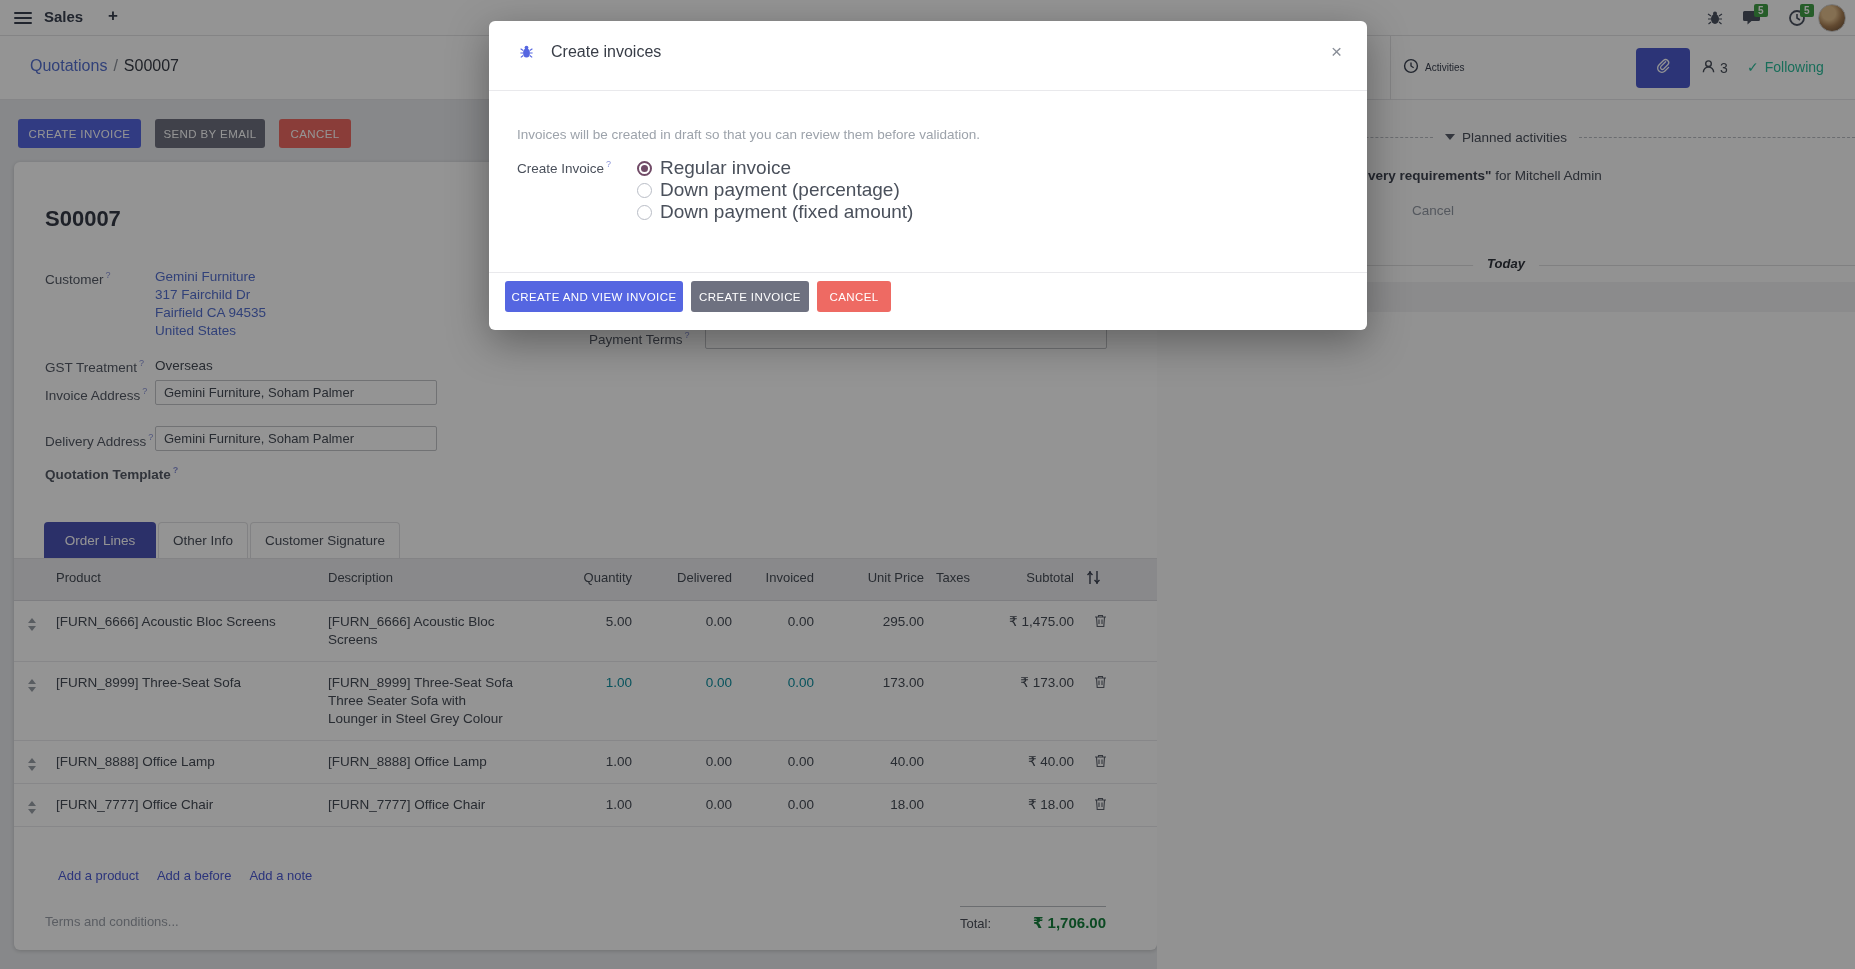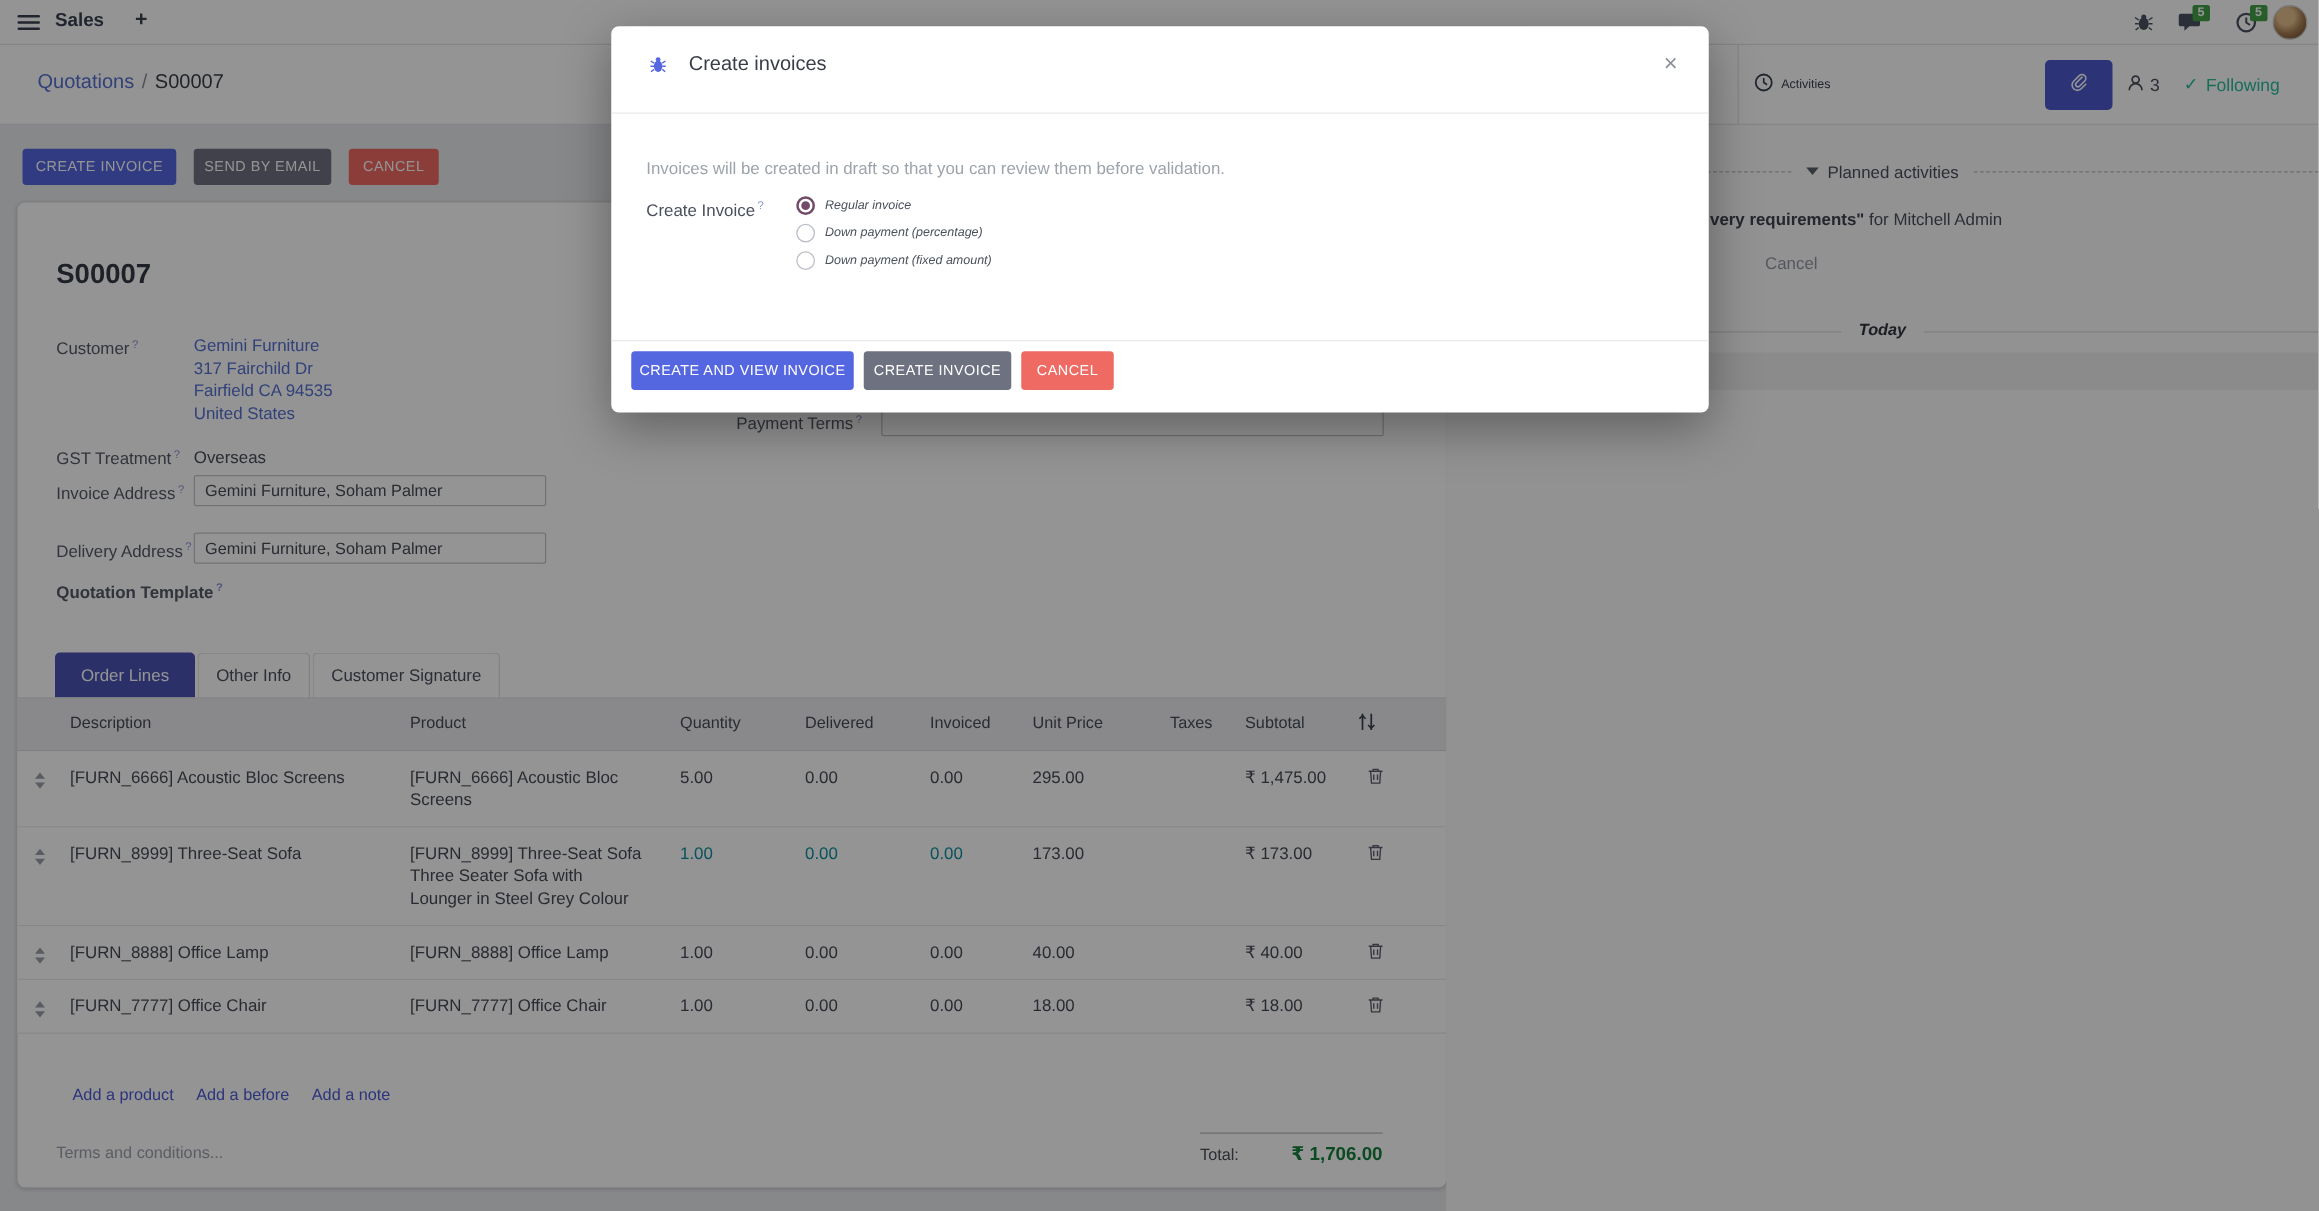--- a/index.html
+++ b/index.html
@@ -62,21 +62,21 @@
   .tab-idle { background:#fff; color:#4a505b; border:1px solid #e0e0e3; border-bottom:none;}
 
   
   #olines { position:absolute; left:0; top:396px; width:1143px; }
   .trow { display:grid; grid-template-columns:36px 272px 216px 100px 100px 82px 110px 60px 90px 40px;
     align-items:start; border-bottom:1px solid #e9e9ec; background:#fff;}
   .thead { background:#ededf0; border-top:1px solid #e2e2e6; border-bottom:1px solid #d9d9de;
     font-weight:400; color:#3a4150;}
   .tcell { font-size:13.5px; color:#464c56; padding:12px 6px 12px 6px; line-height:18px;}
   .thead .tcell { padding:10px 6px; font-size:13px;}
-  .t-right { }
+  .t-right { text-align:right;}
   .t-pre { white-space:pre-line;}
   .teal { color:#0e8fa0;}
   .handle { display:flex; flex-direction:column; align-items:center; gap:3px; padding-top:17px; cursor:grab;}
   .tri-up { width:0; height:0; border-left:4px solid transparent; border-right:4px solid transparent; border-bottom:5px solid #9aa0a8;}
   .tri-dn { width:0; height:0; border-left:4px solid transparent; border-right:4px solid transparent; border-top:5px solid #9aa0a8;}
   .trash { padding-top:13px; display:flex; justify-content:center; cursor:pointer;}
   .addlinks { left:44px; top:706px; display:flex; gap:18px; font-size:13px; color:#4c5bd4;}
   .addlinks span { cursor:pointer;}
   .terms-ph { left:31px; top:752px; font-size:13px; color:#9ca1aa; cursor:text; width:500px;}
   .total-line { left:946px; top:744px; width:146px; border-top:1px solid #b9bcc2;}
@@ -106,21 +106,21 @@
   .m-title { left:62px; top:22px; font-size:16px; color:#383d47; }
   .m-close { left:838px; top:16px; font-size:19px; color:#8a8f98; cursor:pointer; padding:4px;}
   .m-hdiv { left:0; top:69px; width:878px; border-top:1px solid #e9e9ec;}
   .m-hint { left:28px; top:106px; font-size:13.5px; color:#9da3ab;}
   .m-flabel { left:28px; top:138px; font-size:13.5px; color:#4a505b;}
   .m-radio-row { left:148px; display:flex; align-items:center; gap:8px; cursor:pointer;}
   .radio { width:15px; height:15px; border-radius:50%; background:#fff; position:relative;}
   .radio-on { border:2px solid #714B67;}
   .radio-on::after { content:""; position:absolute; left:2px; top:2px; width:7px; height:7px; border-radius:50%; background:#714B67;}
   .radio-off { border:1.5px solid #b9bdc6;}
-  .m-radio-lbl { font-size:10px; color:#4a505b;font-style:italic;}
+  .m-radio-lbl { font-size:19px; color:#4a505b;}
   .m-fdiv { left:0; top:251px; width:878px; border-top:1px solid #e9e9ec;}
 </style>
 </head>
 <body>
 
 <div id="stage">
 
   <div id="navbar">
     <div class="abs nav-burger">
         <i></i>
@@ -213,22 +213,22 @@
     <div class="abs flabel" style="left:575px; top:168px;"><span>Payment Terms</span><sup class="fsup">?</sup></div>
     <input class="abs finput" style="left: 691px; top: 162px; width: 402px;">
 
     <div class="tab tab-active" style="left:30px; width:112px;">Order Lines</div>
     <div class="tab tab-idle" style="left:144px; width:90px;">Other Info</div>
     <div class="tab tab-idle" style="left:236px; width:150px;">Customer Signature</div>
 
     <div id="olines">
       <div class="trow thead">
         <div class="tcell"></div>
+        <div class="tcell">Product</div>
         <div class="tcell">Description</div>
-        <div class="tcell">Product</div>
         <div class="tcell t-right">Quantity</div>
         <div class="tcell t-right">Delivered</div>
         <div class="tcell t-right">Invoiced</div>
         <div class="tcell t-right">Unit Price</div>
         <div class="tcell">Taxes</div>
         <div class="tcell t-right">Subtotal</div>
         <div class="tcell" style="padding-top:11px;">
           <svg width="15" height="15" viewBox="0 0 15 15">
               <path d="M4 1 v13 M11 1 v13" stroke="#3a4150" stroke-width="1.4"></path>
               <path d="M1.5 5 L4 2.5 L6.5 5 M8.5 10 L11 12.5 L13.5 10" fill="none" stroke="#3a4150" stroke-width="1.4"></path>

